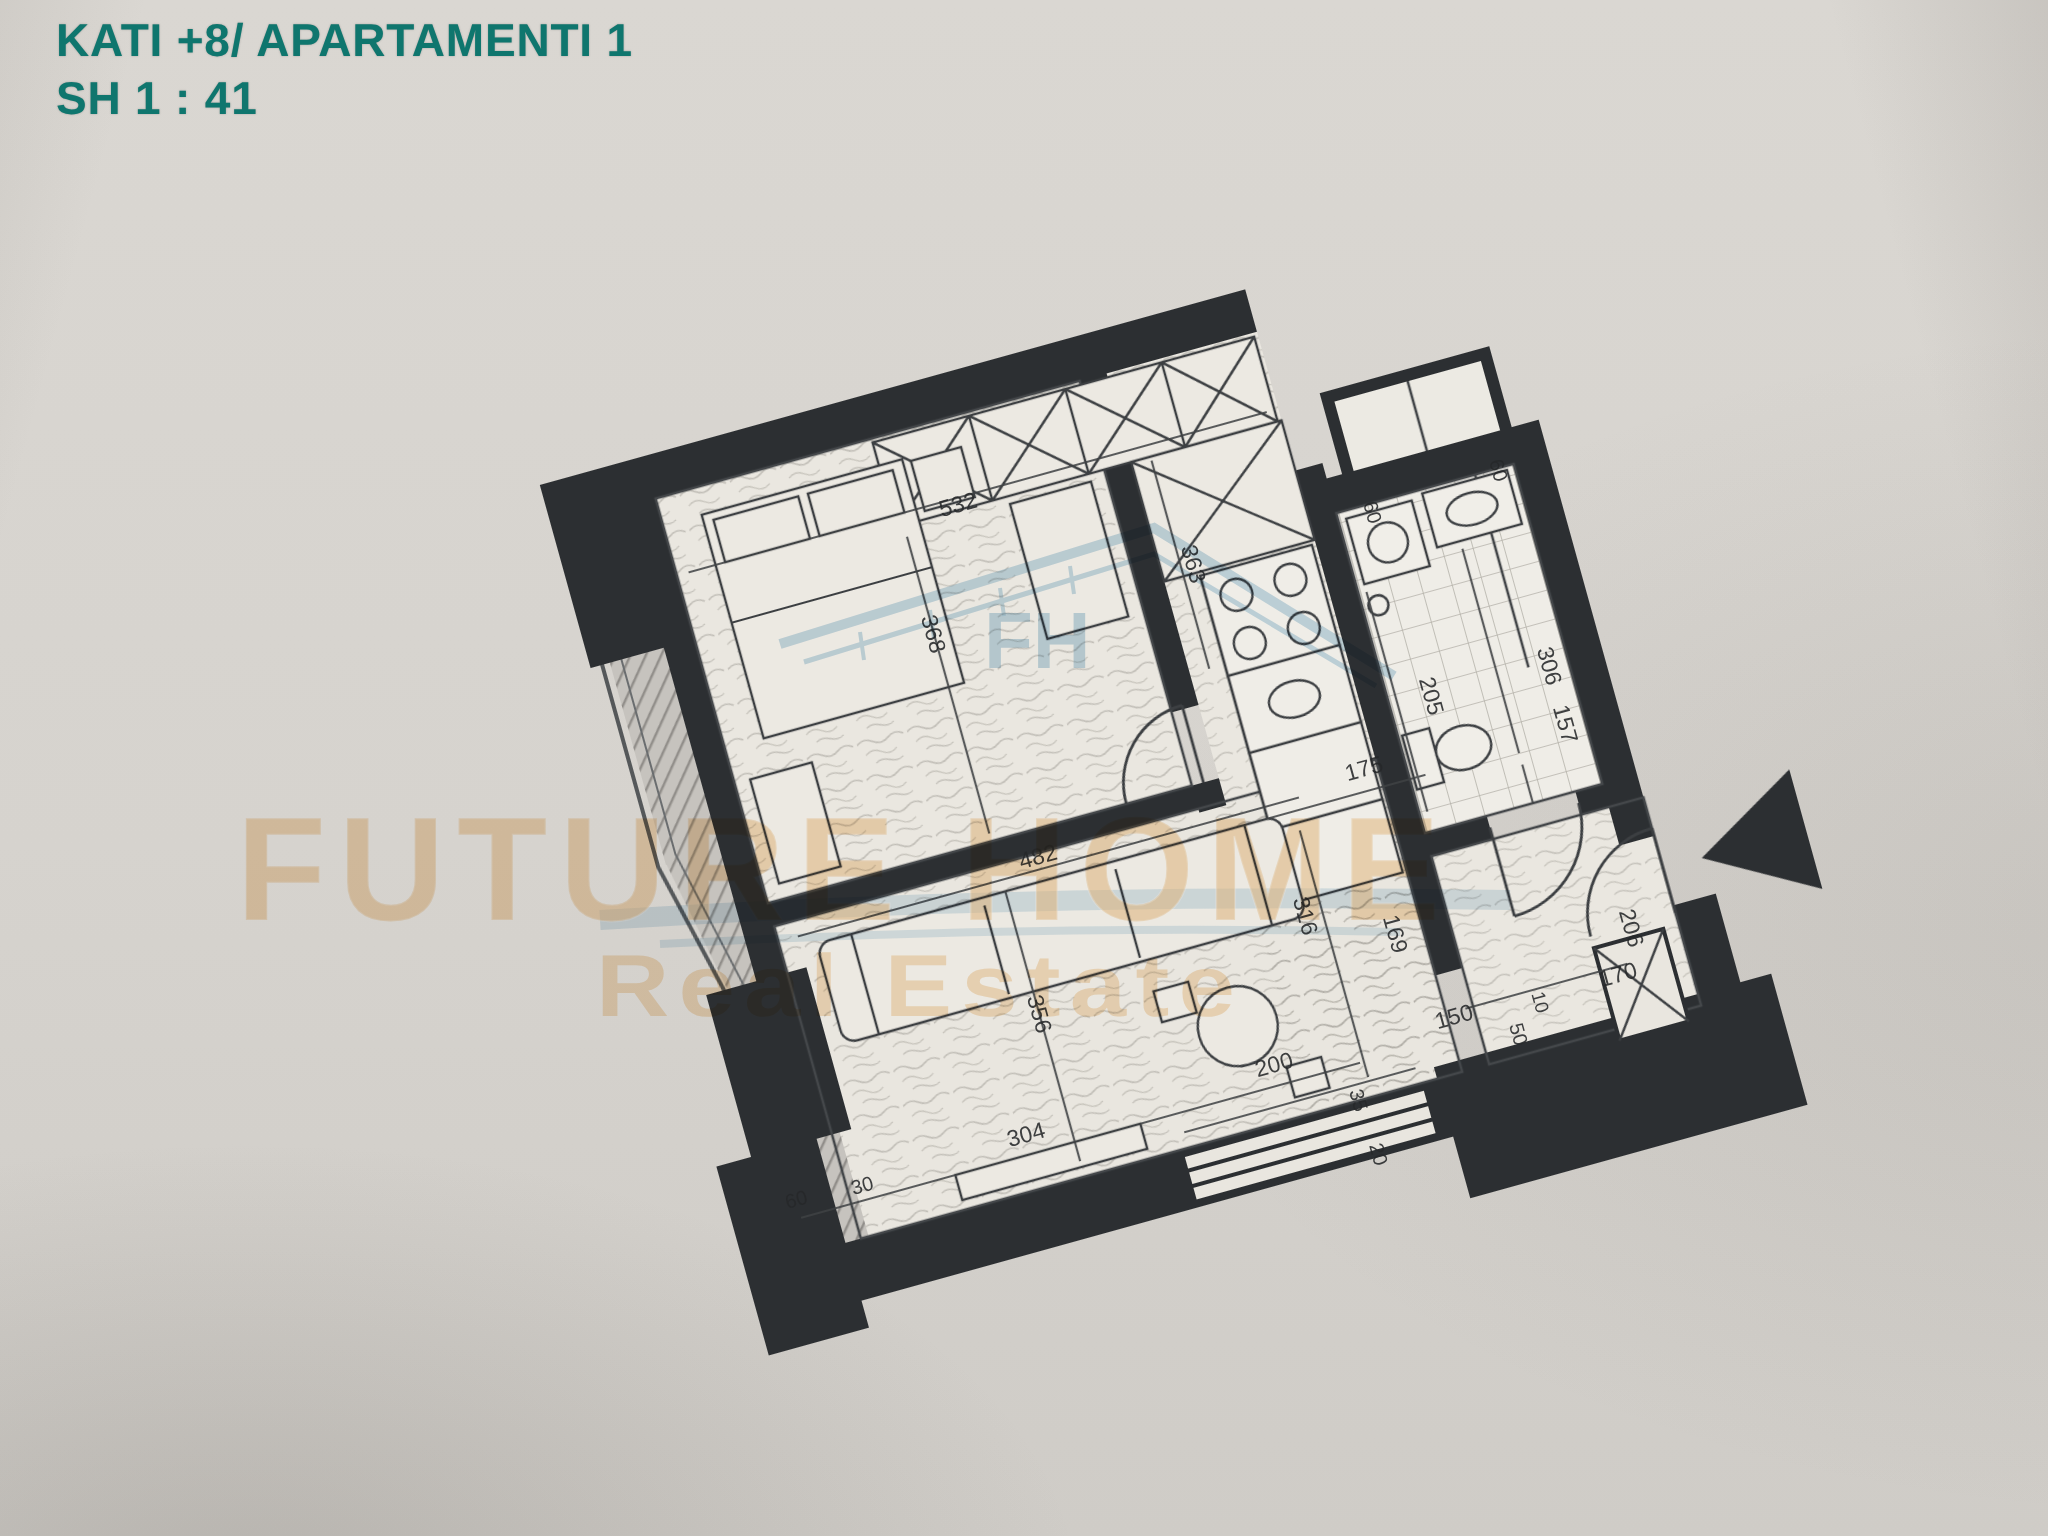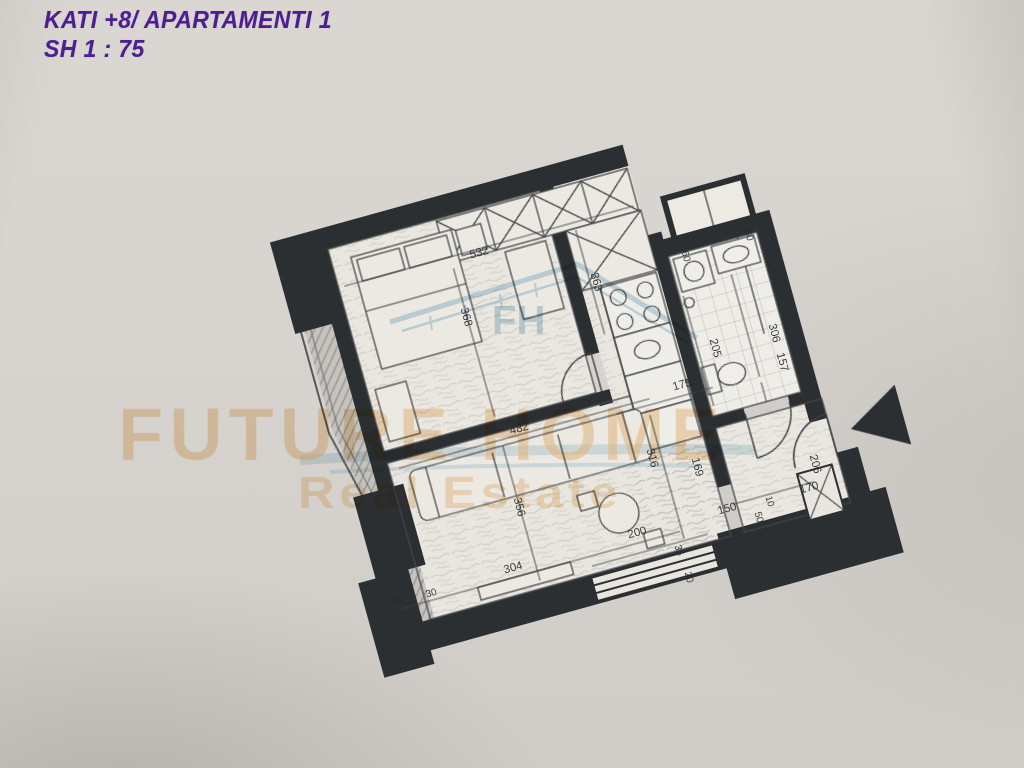--- a/index.html
+++ b/index.html
@@ -11,24 +11,23 @@
   .paper{
     position:absolute;left:0;top:0;width:1024px;height:768px;
     background:
       linear-gradient(105deg, rgba(120,114,108,0.10) 0%, rgba(0,0,0,0) 6%),
       linear-gradient(255deg, rgba(110,104,98,0.16) 0%, rgba(0,0,0,0) 9%),
       radial-gradient(ellipse 700px 380px at 12% 104%, rgba(95,90,84,0.22), rgba(0,0,0,0) 60%),
       radial-gradient(ellipse 900px 500px at 108% 60%, rgba(105,100,94,0.14), rgba(0,0,0,0) 60%),
       linear-gradient(180deg, #dad7d2 0%, #d6d3ce 55%, #cfccc7 100%);
   }
   .title-block{
-    position:absolute;left:44px;top:6px;color:#4c1d95;
+    position:absolute;left:28px;top:6px;color:#0f766e;
     font-weight:bold;font-size:23px;line-height:29px;letter-spacing:0.4px;
     text-shadow:0 0 1px rgba(60,60,60,0.35);
-    font-style:italic;
   }
   svg text.dim{
     font-family:"Liberation Sans", sans-serif;
     fill:#26282a;opacity:0.88;
   }
   .plan-rot{ filter: blur(0.35px); }
   .wm-brand{
     font-family:"Liberation Sans", sans-serif;font-weight:bold;
     fill:rgba(240,196,138,0.55); stroke:rgba(255,255,255,0.30); stroke-width:1px;
     letter-spacing:6px;
@@ -42,21 +41,21 @@
     fill:rgba(156,195,219,0.60);
   }
 </style>
 </head>
 <body>
 
 <div class="paper"></div>
 
 <div class="title-block">
   <div>KATI +8/ APARTAMENTI 1</div>
-  <div>SH 1 : 75</div>
+  <div>SH 1 : 41</div>
 </div>
 
 <svg width="1024" height="768" viewBox="0 0 1024 768" style="position:absolute;left:0;top:0">
   <defs>
     <pattern id="scr" width="26" height="18" patternUnits="userSpaceOnUse">
       <path d="M0 4 q4 -3 8 0 t8 0 t8 0" stroke="#a29f98" fill="none" stroke-width="0.8"></path>
       <path d="M3 10 q4 -3 8 0 t8 0" stroke="#aba89f" fill="none" stroke-width="0.7"></path>
       <path d="M7 15 q3 -2 7 0 t7 0" stroke="#a5a29b" fill="none" stroke-width="0.7"></path>
     </pattern>
     <pattern id="hatch" width="7" height="7" patternUnits="userSpaceOnUse" patternTransform="rotate(40)">

